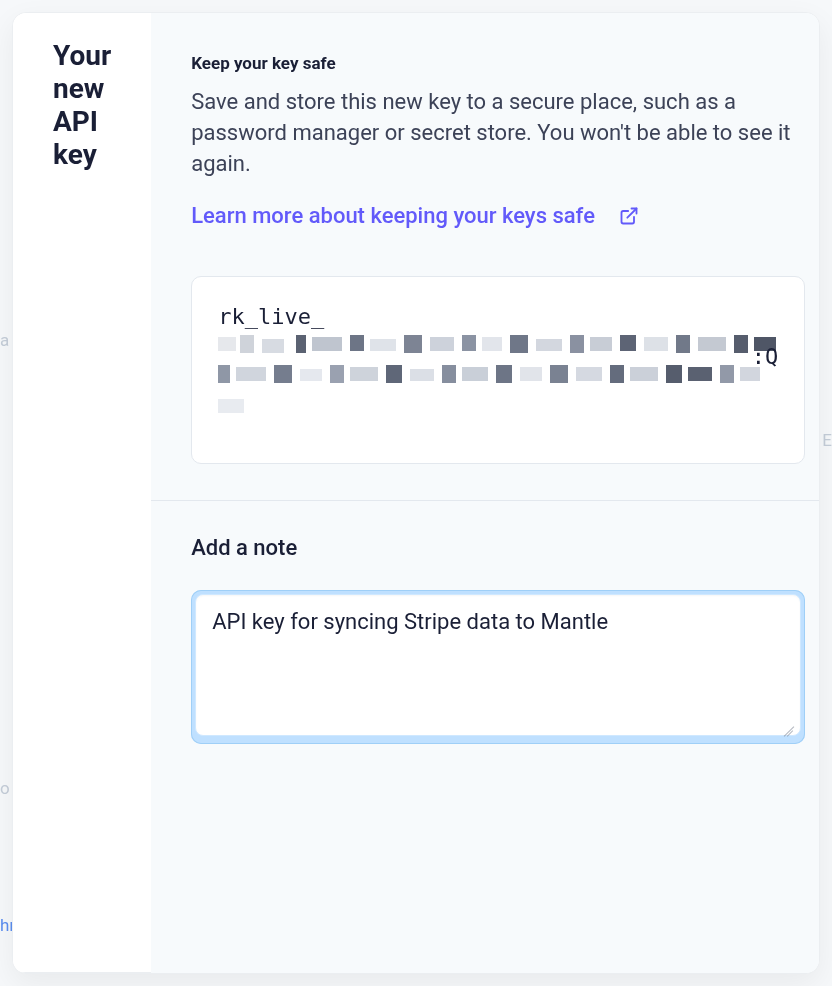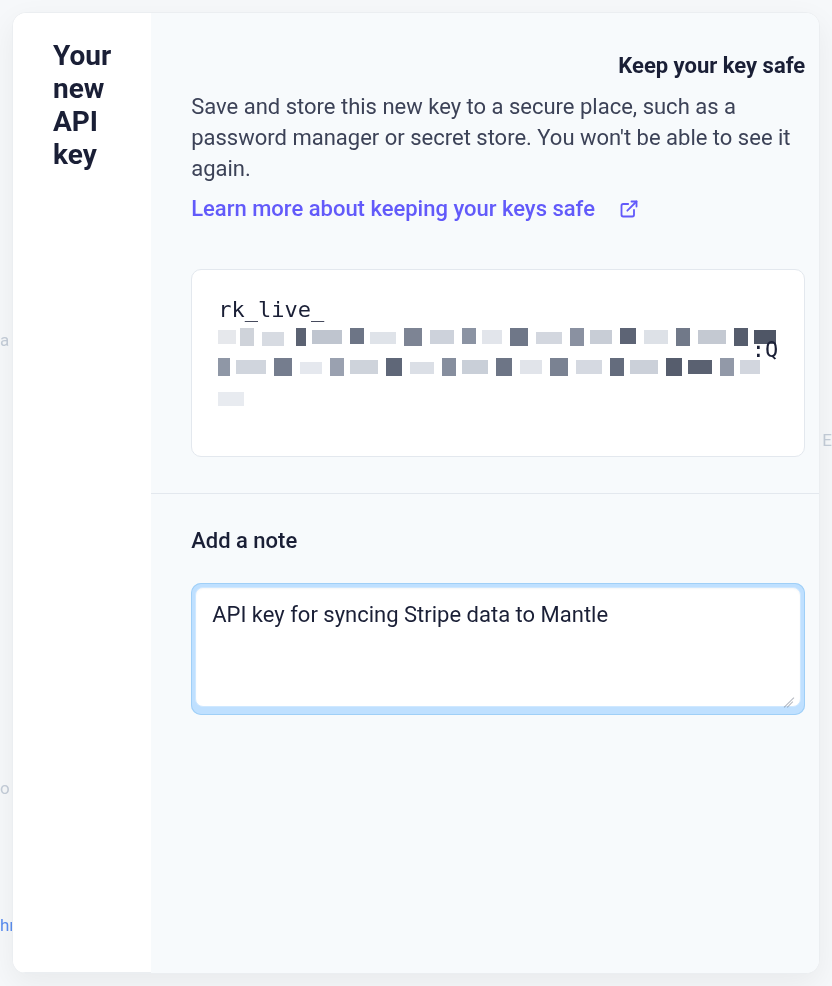--- a/index.html
+++ b/index.html
@@ -60,31 +60,30 @@
   
   .modal-body{
     flex:1;
     background:var(--panel-bg);
     padding:40px 40px 34px;
     display:flex;
     flex-direction:column;
   }
 
   .section-heading{
-    font-size:22px;
+    font-size:17px;
     font-weight:700;
     color:var(--text-dark);
     margin:0 0 14px;
-    text-align:right;
   }
   .section-text{
     font-size:22px;
     line-height:1.4;
     color:var(--text-body);
-    margin:0 0 12px;
+    margin:0 0 24px;
     font-weight:400;
   }
   .link-row{
     display:flex;
     align-items:center;
     gap:24px;
     font-size:22px;
     font-weight:500;
     color:var(--link);
     text-decoration:none;
@@ -120,21 +119,21 @@
     margin-bottom:30px;
   }
   .note-wrap{
     border-radius:10px;
     padding:4px;
     background:linear-gradient(#bfe0ff,#bfe0ff);
     box-shadow:0 0 0 1px #9fcff7 inset;
   }
   textarea.note-input{
     width:100%;
-    height:120px;
+    height:142px;
     border:1px solid #cfe8ff;
     border-radius:8px;
     padding:14px 16px;
     font-family:inherit;
     font-size:22px;
     color:var(--text-dark);
     resize:none;
     outline:none;
     background:#fff;
     box-shadow:inset 0 1px 2px rgba(0,0,0,.04);

